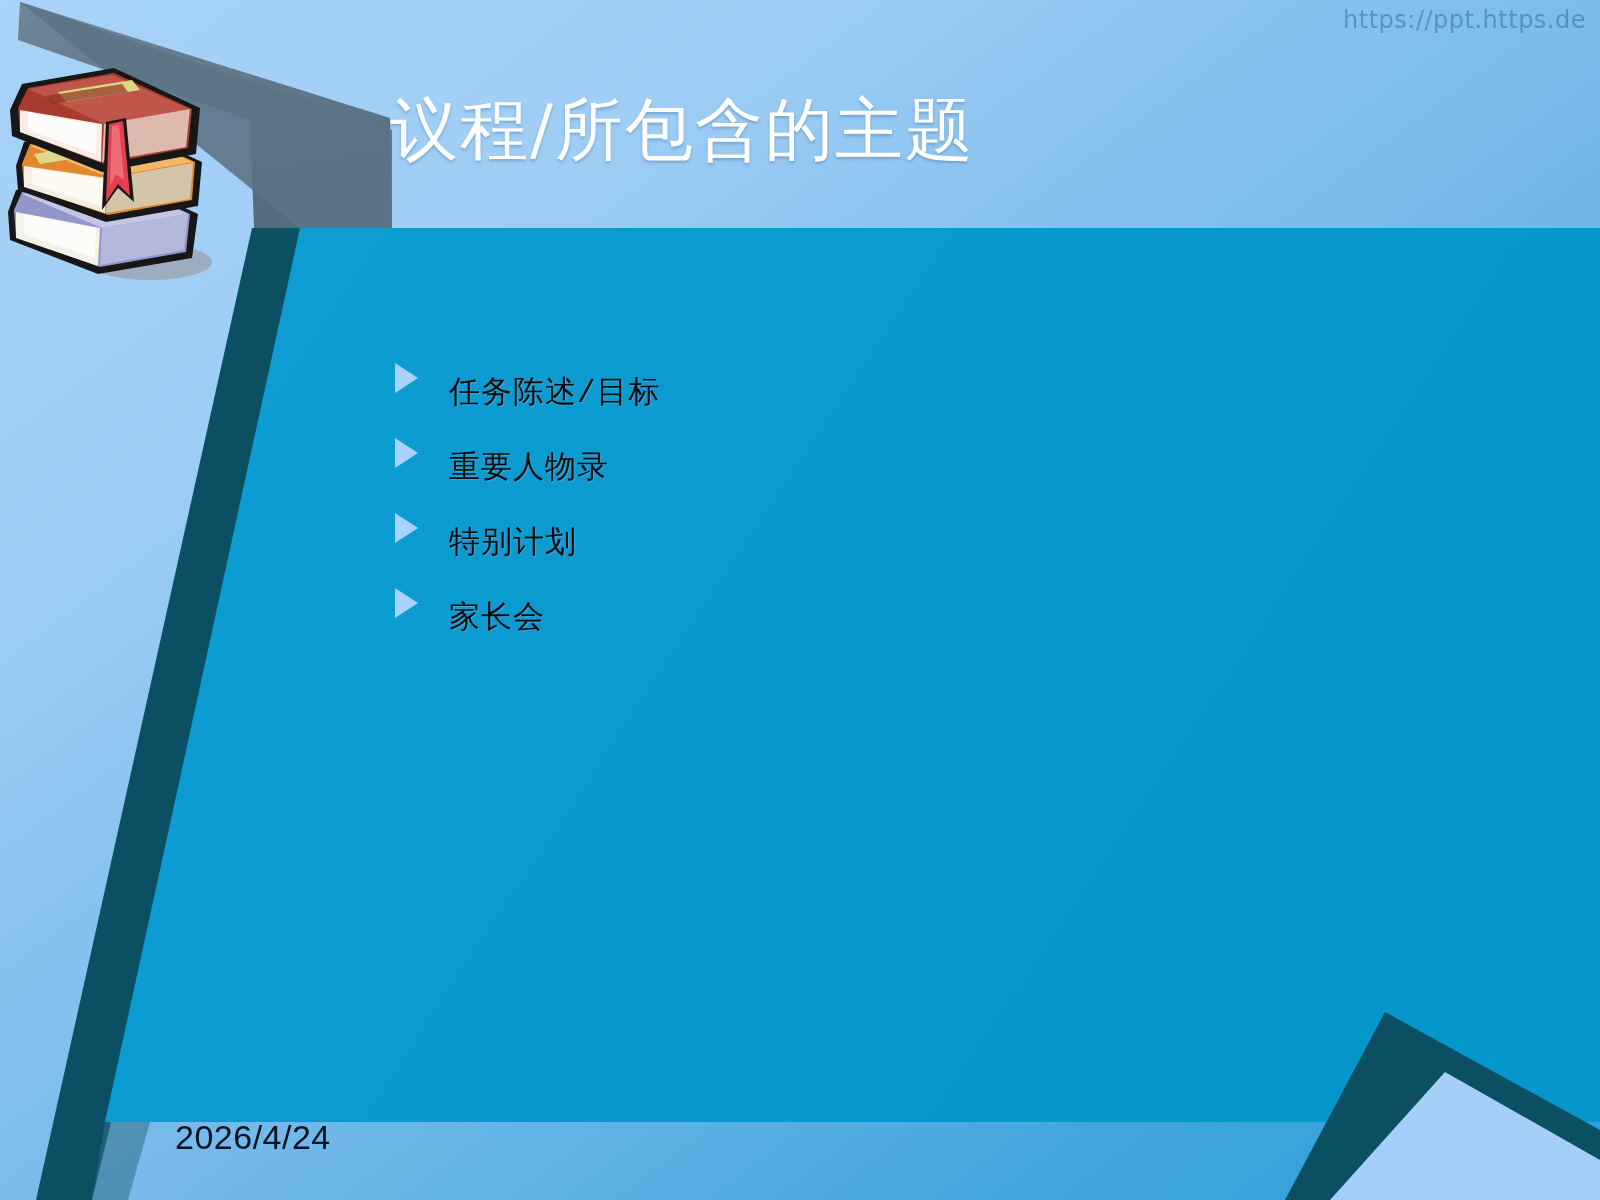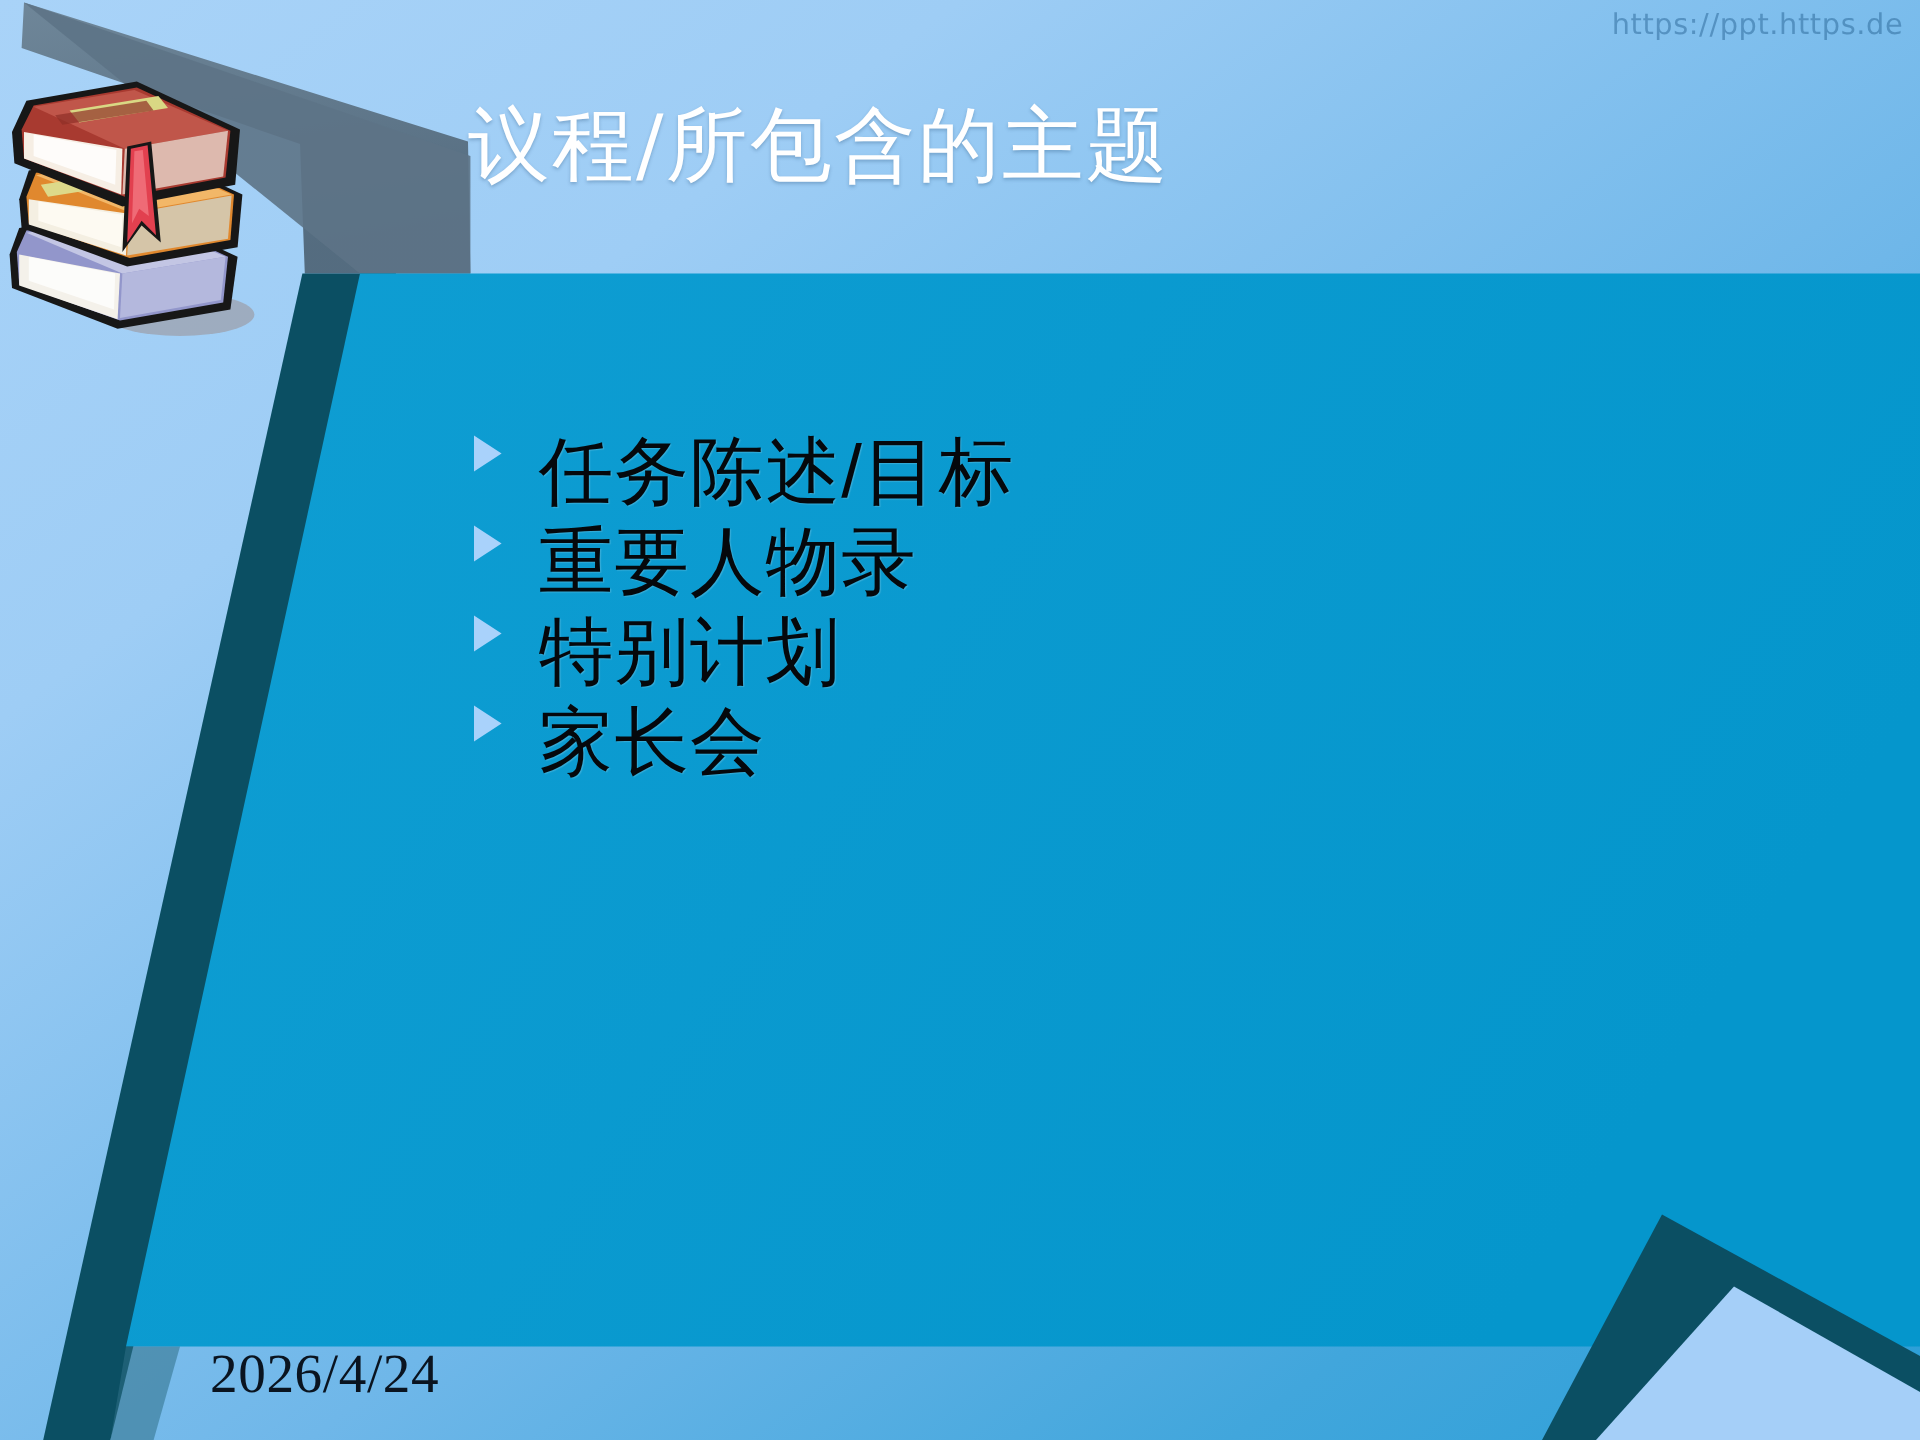--- a/index.html
+++ b/index.html
@@ -14,23 +14,23 @@
     background:linear-gradient(135deg,#a7d2f7 0%, #9fcdf5 22%, #74b9ea 55%, #46a9dd 80%, #2ea0d8 100%);
   }
 
   
   .deco{ position:absolute; inset:0; pointer-events:none; }
   .deco svg{ display:block; width:1600px; height:1200px; }
 
   
   .title-band{
     position:absolute;
-    left:390px; top:67px;
+    left:390px; top:94px;
     width:1180px; height:110px;
-    display:flex; align-items:center;
+    display:flex; align-items:flex-start;
   }
   .title-text{
     font-family:"DejaVu Serif","Liberation Serif",serif;
     font-size:68px;
     line-height:1.05;
     color:#ffffff;
     letter-spacing:2px;
     text-shadow:0 2px 3px rgba(20,60,100,.28);
     white-space:nowrap;
   }
@@ -65,36 +65,36 @@
   }
   .bullet-marker::before{
     content:"";
     position:absolute; left:0; top:0;
     width:0; height:0;
     border-top:15px solid transparent;
     border-bottom:15px solid transparent;
     border-left:23px solid #a9d2fb;
   }
   .bullet-label{
-    font-family:Liberation Sans, sans-serif;
-    font-size:62px;
+    font-family:Liberation Mono, monospace;
+    font-size:31px;
     line-height:1;
     color:#05080c;
     letter-spacing:1px;
     white-space:nowrap;
     text-shadow:1px 1px 1px rgba(255,255,255,.18);
     margin-top:32px;
   }
 
   
   .footer-date{
     position:absolute;
     left:175px; top:1118px;
-    font-family:Liberation Serif, serif;
-    font-size:46px;
+    font-family:Liberation Sans, sans-serif;
+    font-size:34px;
     color:#0a1420;
     letter-spacing:.5px;
   }
 </style>
 </head>
 <body>
 
 <div class="slide">
 
   <div class="deco">

